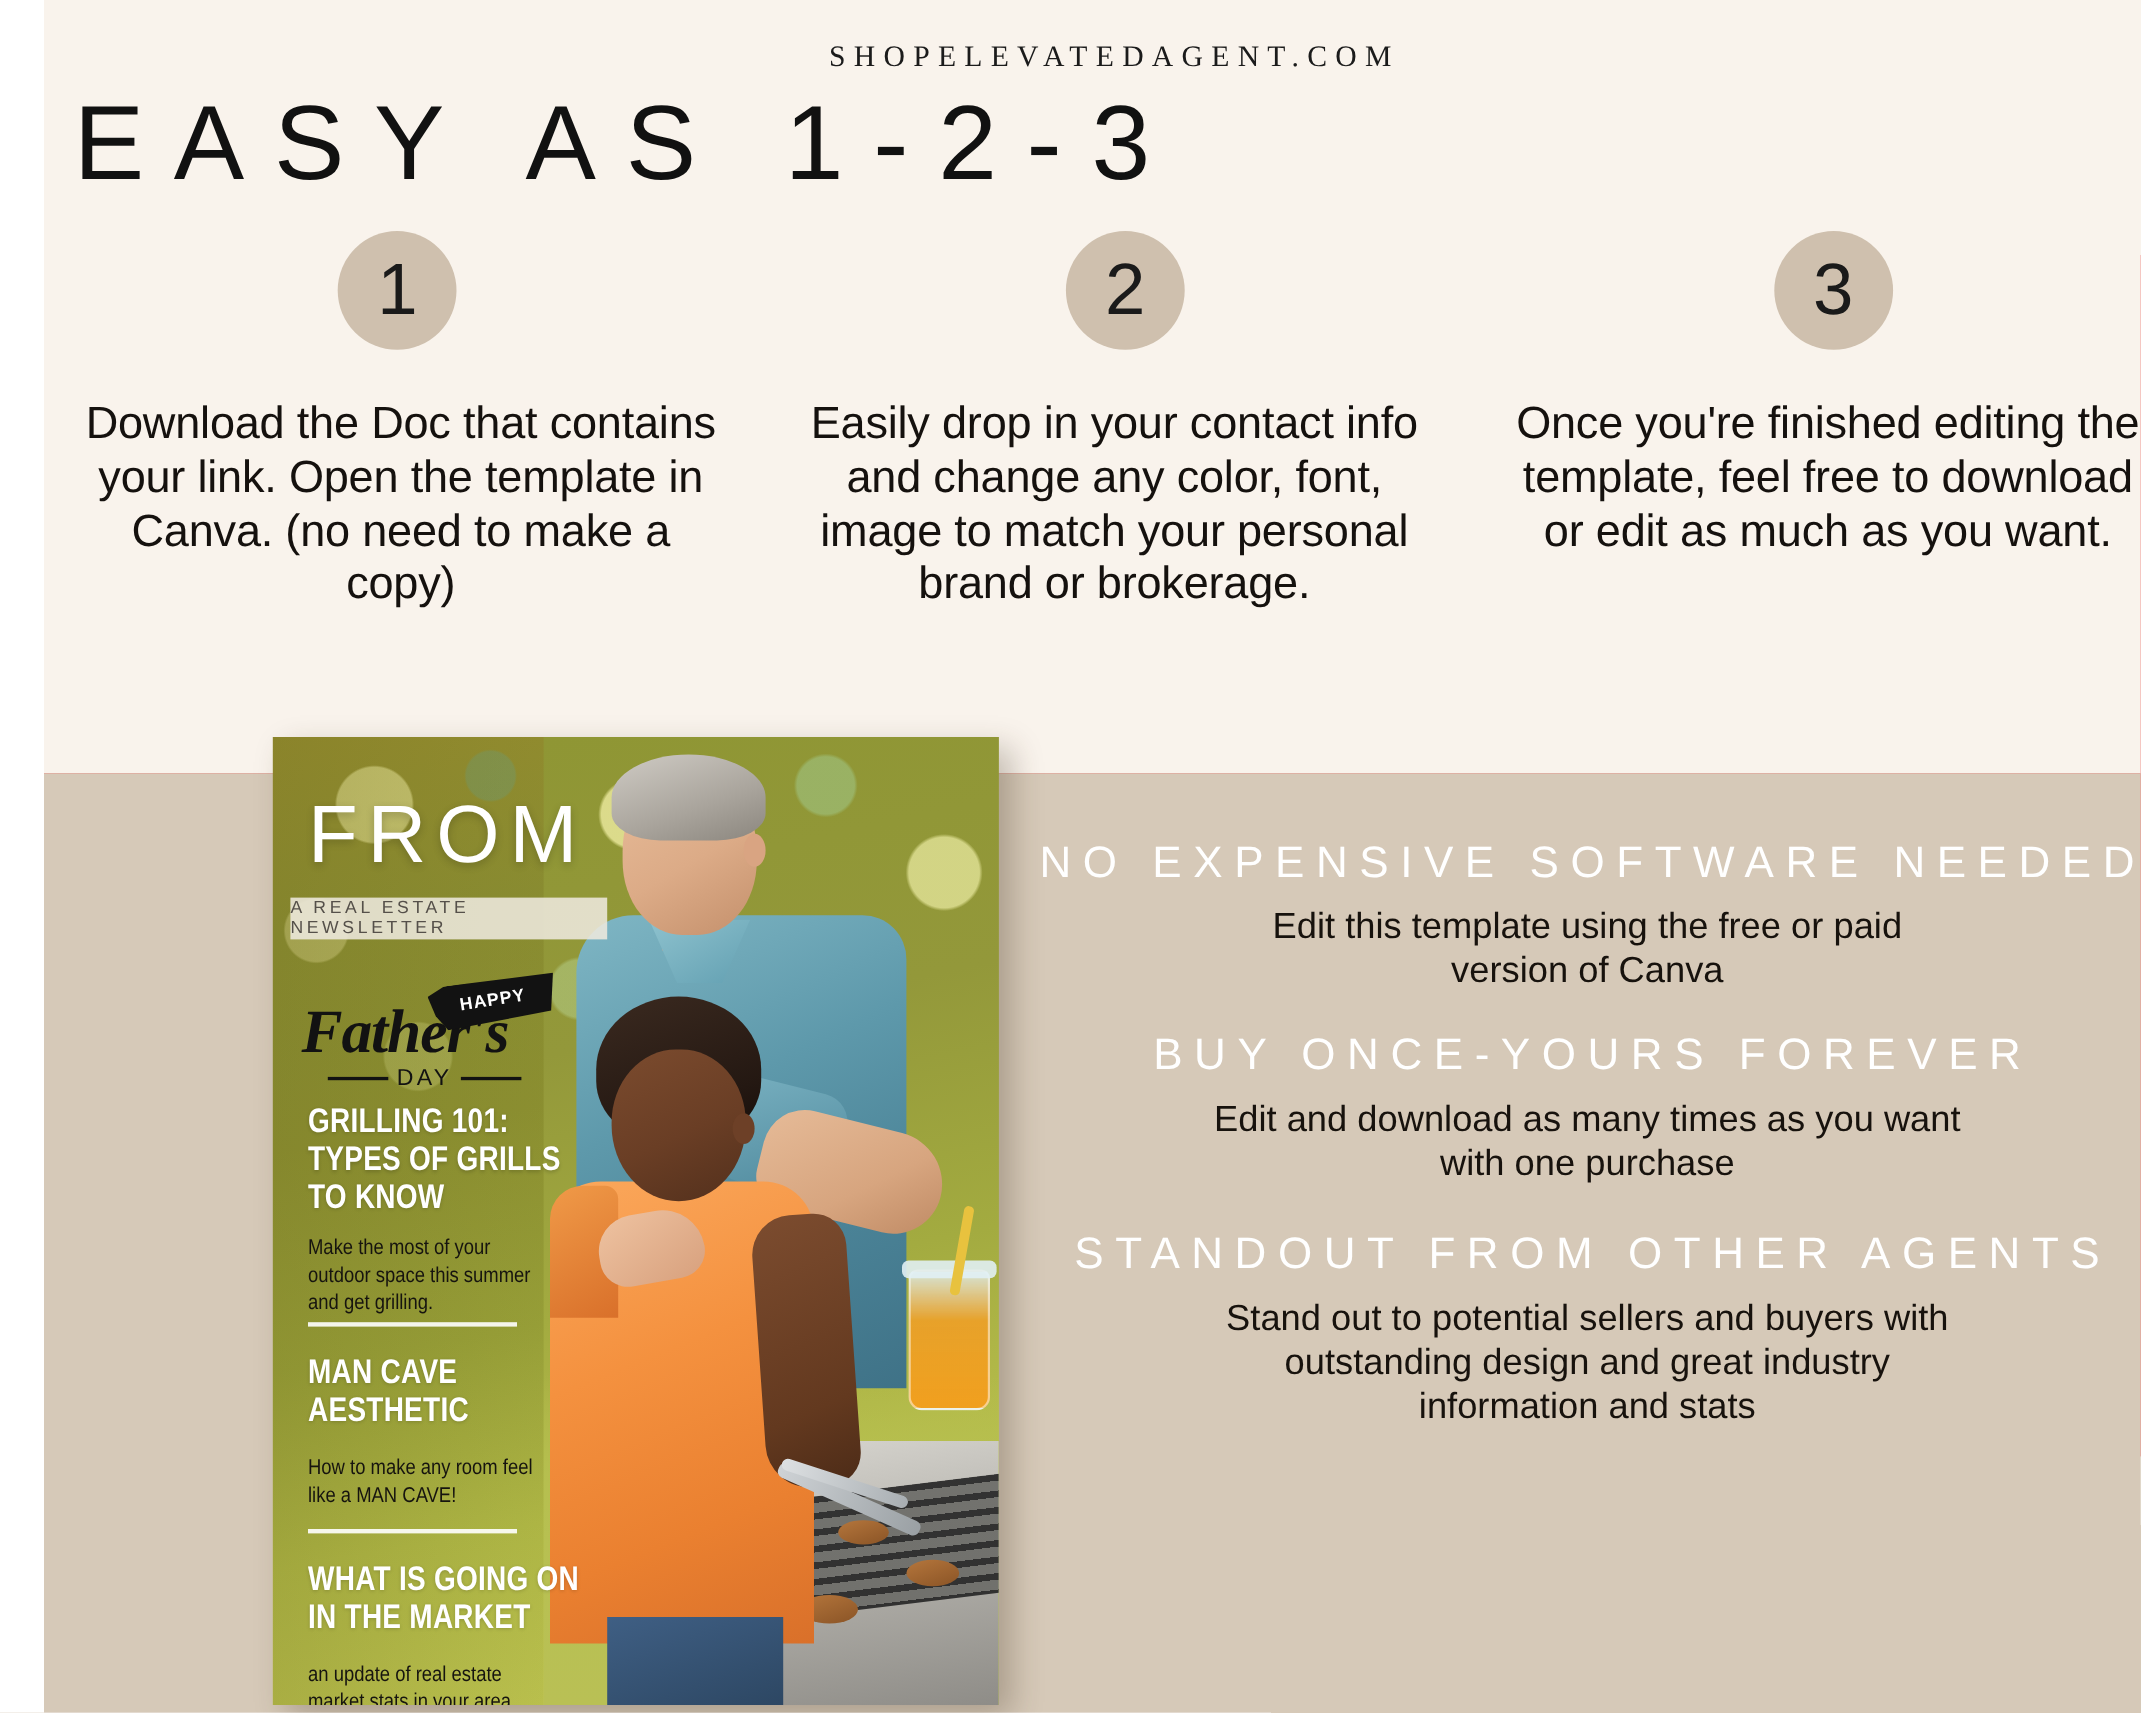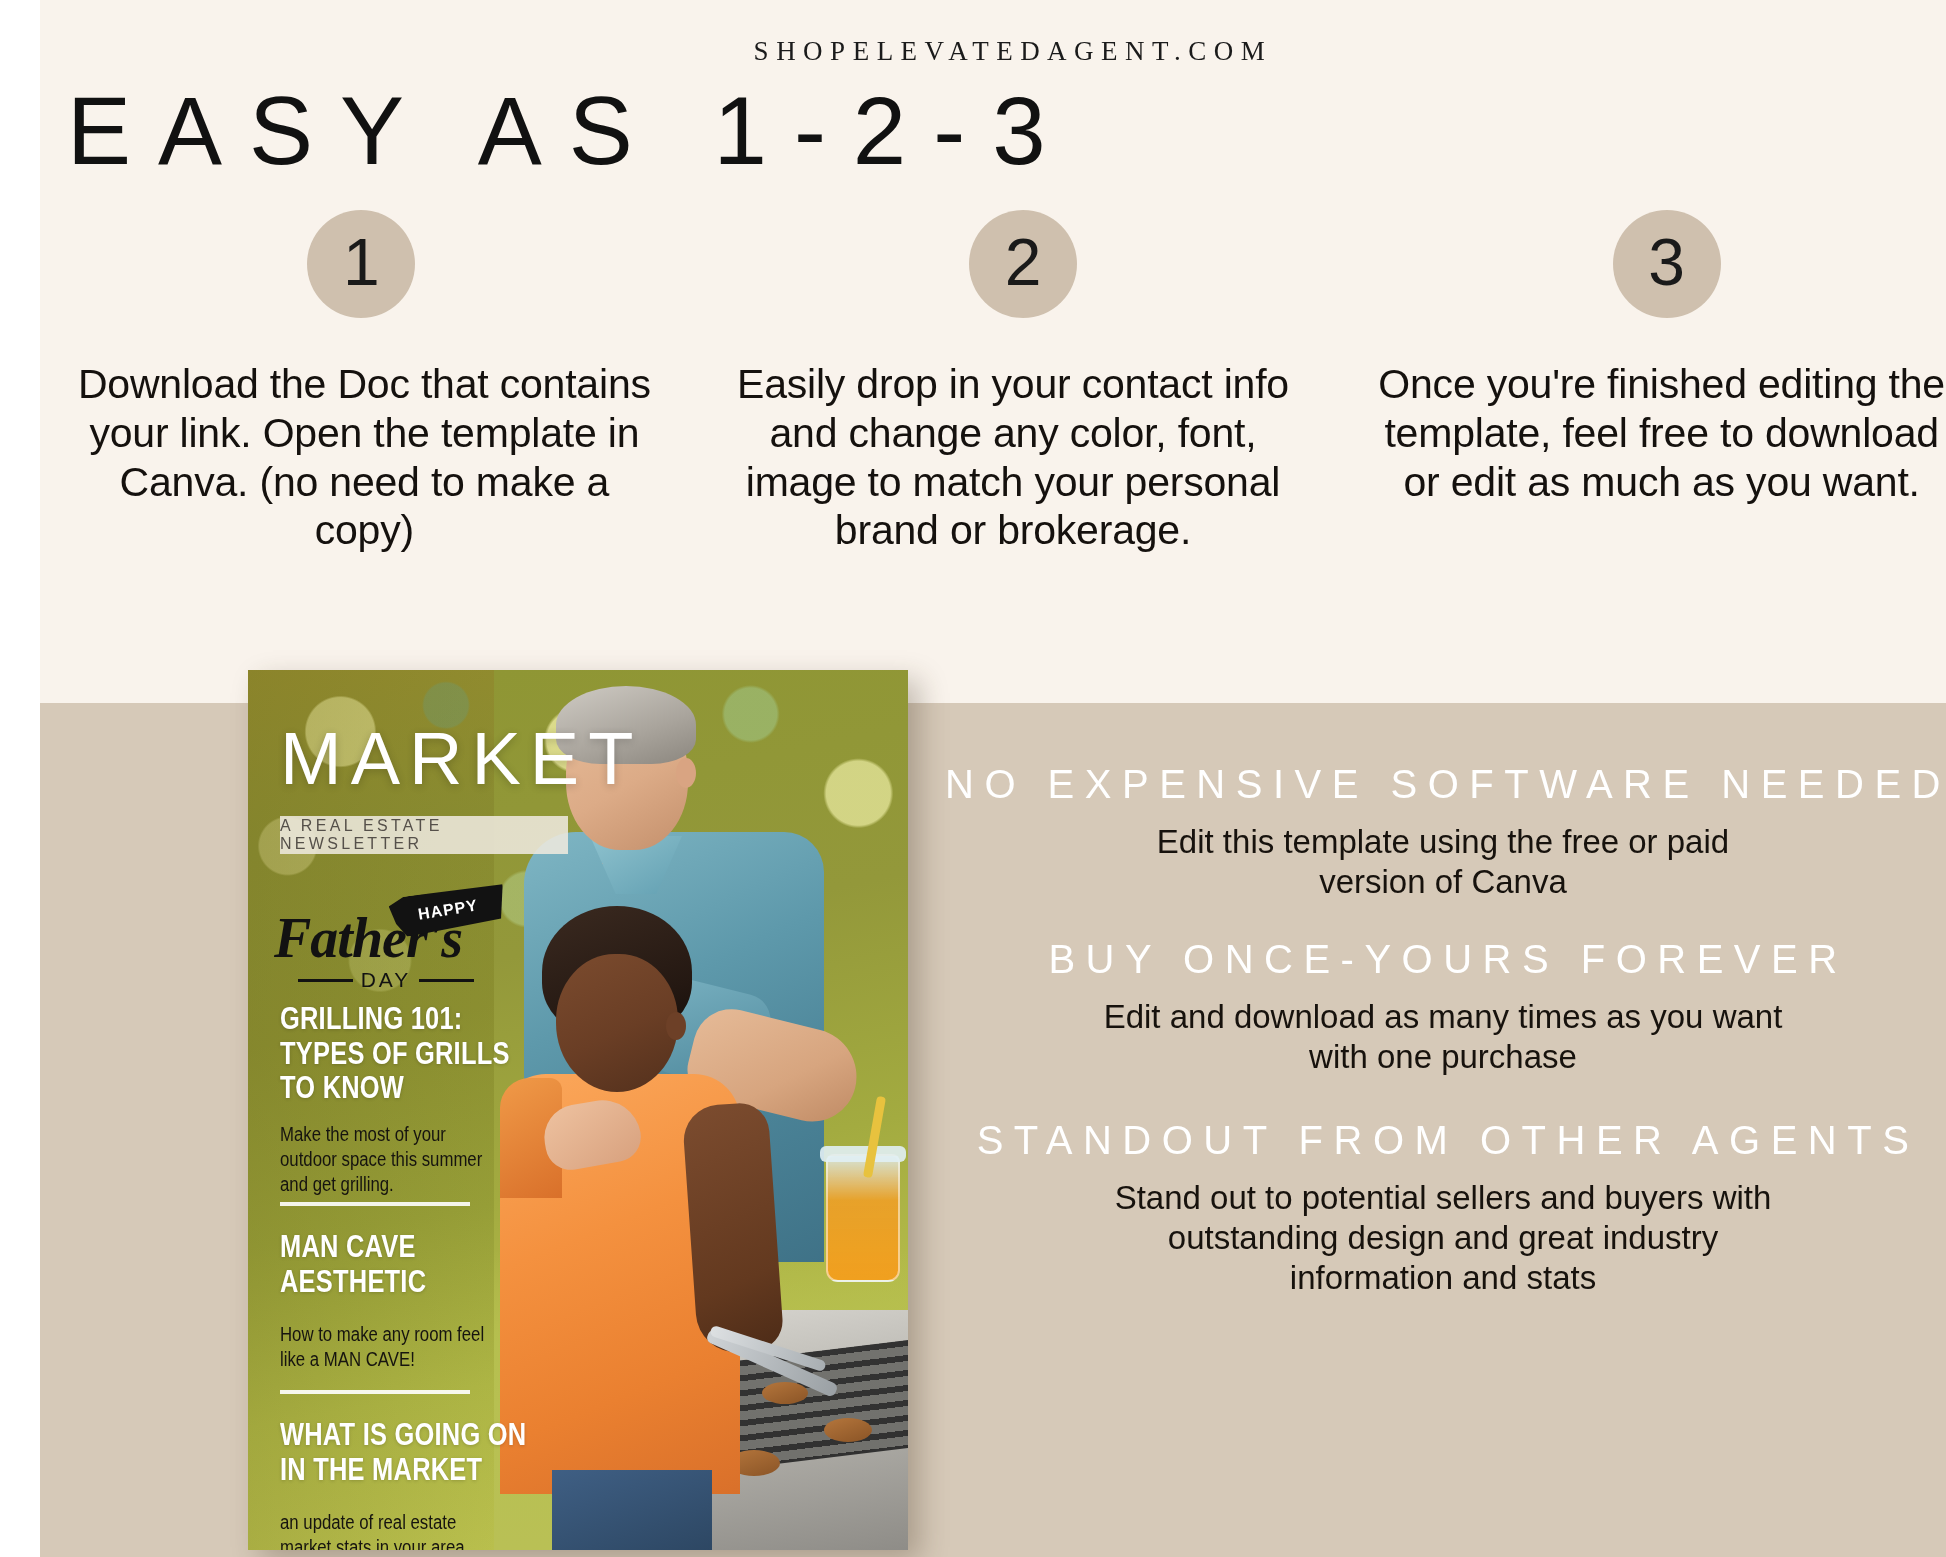--- a/index.html
+++ b/index.html
@@ -270,21 +270,21 @@
   
   #mag-title {
     position: absolute; left: 32px; top: 52px;
     font-size: 74px; letter-spacing: 9px;
     color: #ffffff; font-weight: 300;
     font-family: "Liberation Sans", sans-serif;
     line-height: 1;
     text-shadow: 0 2px 8px rgba(0,0,0,0.2);
   }
   #mag-sub-band {
-    position: absolute; left: 32px; top: 146px;
+    position: absolute; left: 16px; top: 146px;
     width: 288px; height: 38px;
     background: rgba(237,232,221,0.88);
     display: flex; align-items: center; justify-content: flex-start;
   }
   #mag-sub {
     font-size: 16px; letter-spacing: 3.3px; color: #55504a; font-weight: 400;
   }
   
   #fd-badge { position:absolute; left: 22px; top: 218px; width: 230px; height: 104px; }
   #fd-script {
@@ -440,21 +440,21 @@
       <div id="man-hand"></div>
 
       <div id="tongs"></div>
       <div id="tongs2"></div>
 
       <div id="cup"></div>
       <div id="cup-lid"></div>
       <div id="straw"></div>
     </div>
 
-    <div id="mag-title">MARKET</div>
+    <div id="mag-title">FROM</div>
 
     <div id="mag-sub-band">
       <span id="mag-sub">A REAL ESTATE NEWSLETTER</span>
     </div>
 
     <div id="fd-badge">
       <div id="fd-script">Father's</div>
       <div id="fd-ribbon">
         <span id="fd-happy">HAPPY</span>
       </div>

